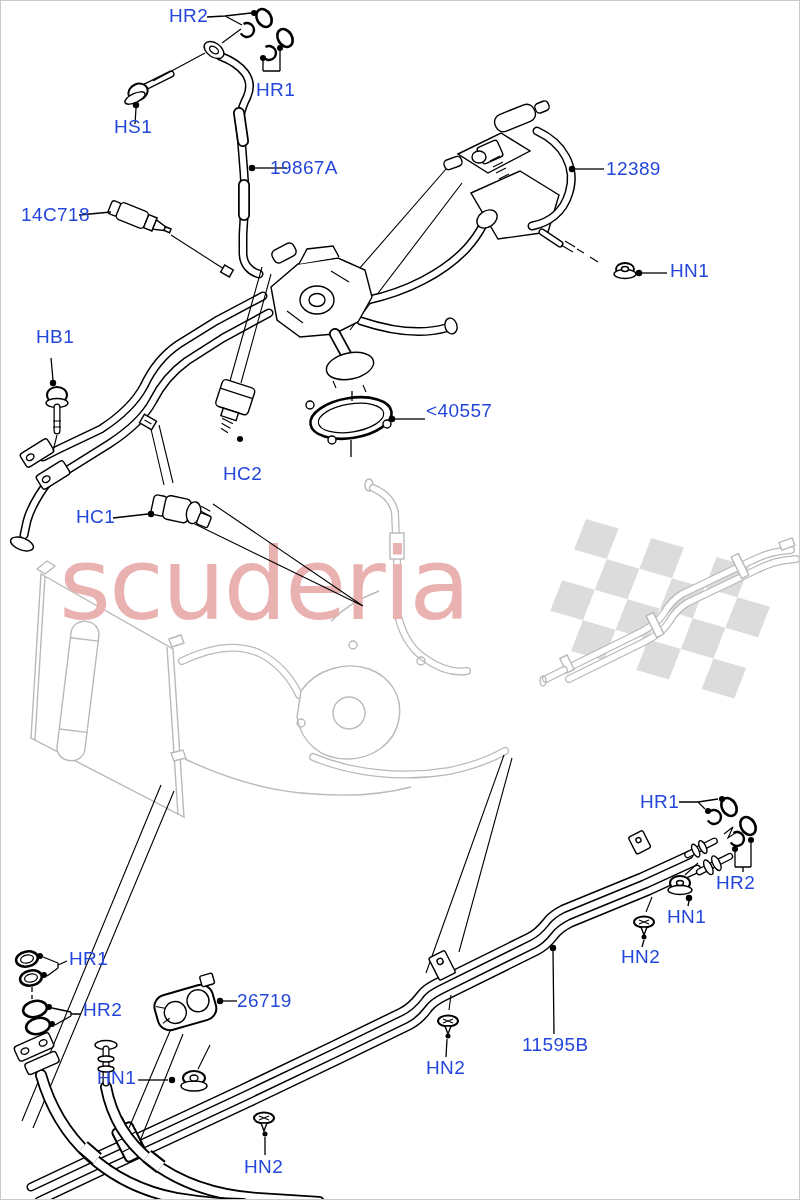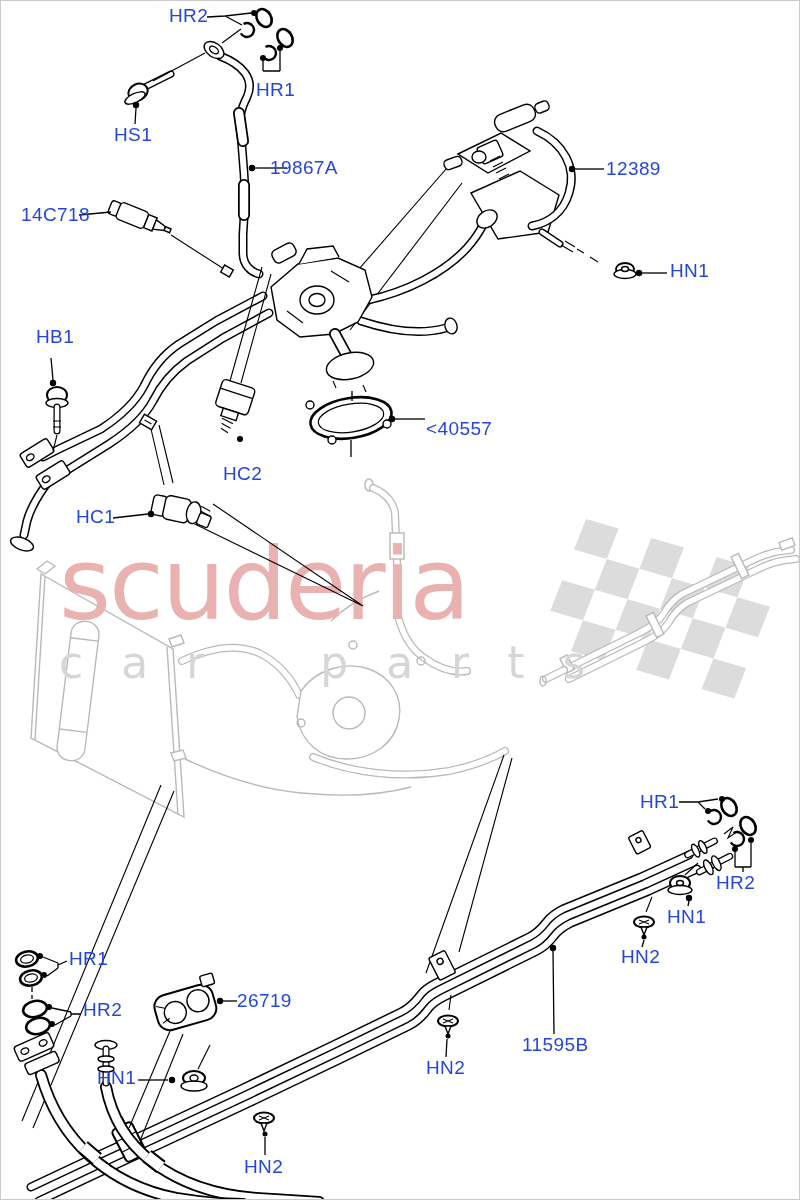--- a/index.html
+++ b/index.html
@@ -147,21 +147,20 @@
       <g transform="translate(786,543) rotate(-20)">
           <rect class="flw" x="-7" y="-4" width="14" height="8"></rect>
         </g>
       <path class="fpo" d="M563,669 L545,678"></path>
         <path class="fpi" d="M563,669 L545,678"></path>
       <ellipse class="fl" cx="542" cy="680" rx="3" ry="5"></ellipse>
     </g>
   </svg>
 
   <div id="wm-brand">scuderia</div>
-  <div id="wm-tag">car parts</div>
 
   <svg width="798" height="1198" viewBox="0 0 798 1198" xmlns="http://www.w3.org/2000/svg" xmlns:xlink="http://www.w3.org/1999/xlink">
 
     <g>
       <path class="thin" d="M159,506 L362,605 M212,503 L362,605"></path>
       <path class="thin" d="M425,972 L503,754 M458,951 L511,757"></path>
       <path class="thin" d="M160,784 L21,1120 M173,790 L32,1127"></path>
       <path class="thin" d="M452,160 L331,299 M461,182 L349,329"></path>
     </g>
 
@@ -469,27 +468,27 @@
       <ellipse class="wh" cx="193" cy="1077" rx="11" ry="7"></ellipse>
       <ellipse class="wh1" cx="193" cy="1085" rx="13" ry="5"></ellipse>
       <ellipse class="wh1" cx="193" cy="1077" rx="4" ry="3"></ellipse>
       <circle class="dot" cx="171" cy="1079" r="3.2"></circle>
       <path class="ln" d="M137,1079 L167,1079"></path>
     </g>
   </svg>
 
   <div class="lbl" style="left:168px;top:5px">HR2</div>
   <div class="lbl" style="left:255px;top:79px">HR1</div>
-  <div class="lbl" style="left:113px;top:124px">HS1</div>
+  <div class="lbl" style="left:113px;top:116px">HS1</div>
   <div class="lbl" style="left:269px;top:157px">19867A</div>
   <div class="lbl" style="left:20px;top:204px">14C718</div>
   <div class="lbl" style="left:605px;top:158px">12389</div>
   <div class="lbl" style="left:669px;top:260px">HN1</div>
   <div class="lbl" style="left:35px;top:326px">HB1</div>
-  <div class="lbl" style="left:425px;top:418px">&lt;40557</div>
+  <div class="lbl" style="left:425px;top:400px">&lt;40557</div>
   <div class="lbl" style="left:222px;top:463px">HC2</div>
   <div class="lbl" style="left:75px;top:506px">HC1</div>
   <div class="lbl" style="left:639px;top:791px">HR1</div>
   <div class="lbl" style="left:715px;top:872px">HR2</div>
   <div class="lbl" style="left:666px;top:906px">HN1</div>
   <div class="lbl" style="left:620px;top:946px">HN2</div>
   <div class="lbl" style="left:68px;top:948px">HR1</div>
   <div class="lbl" style="left:82px;top:999px">HR2</div>
   <div class="lbl" style="left:236px;top:990px">26719</div>
   <div class="lbl" style="left:96px;top:1067px">HN1</div>

